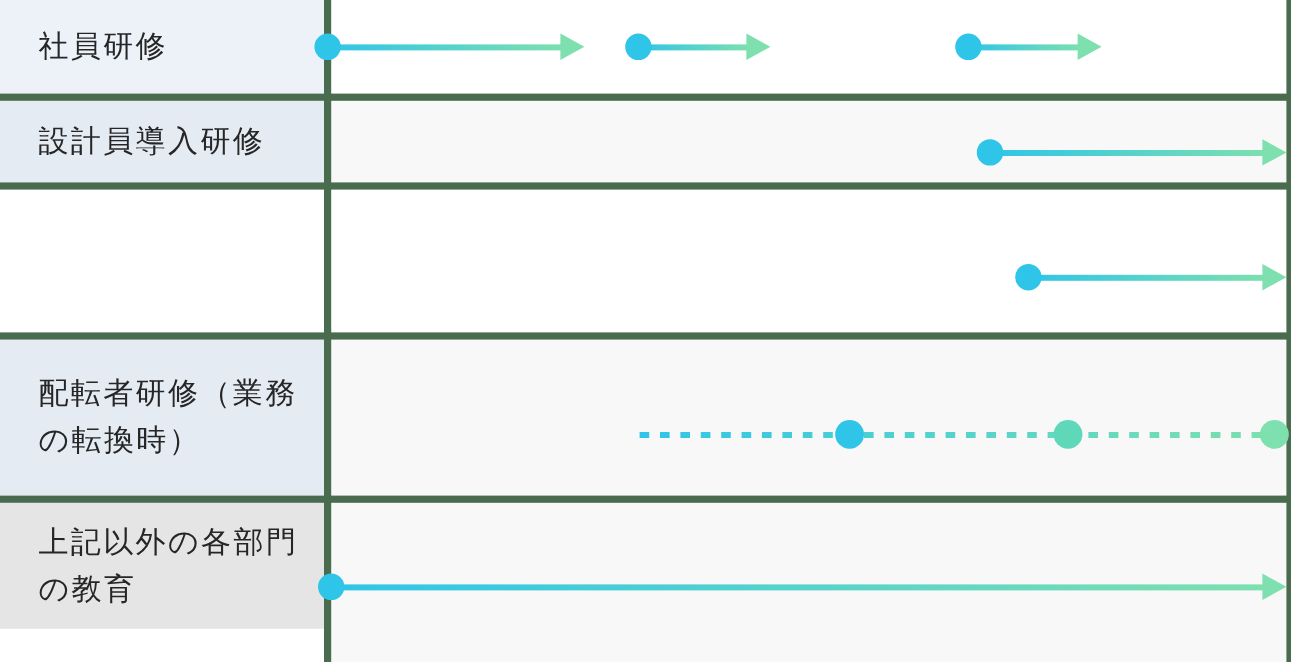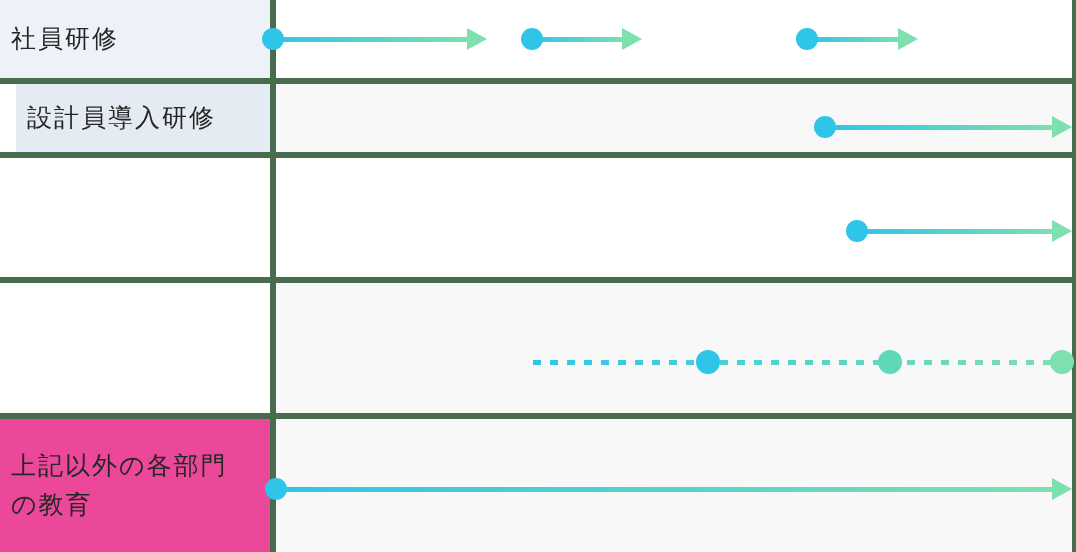--- a/index.html
+++ b/index.html
@@ -5,21 +5,21 @@
   html,body{margin:0;padding:0;background:#ffffff;}
   #board{
     position:relative;
     overflow:hidden;
     font-family:"DejaVu Sans","Liberation Sans",sans-serif;
     background:#ffffff;
   }
   .cell{position:absolute;box-sizing:border-box;}
   .label-cell{display:flex;align-items:center;}
   .label-text{
-    padding-left:11px;
+    padding-left:32px;
     font-size:25px;
     letter-spacing:2px;
     line-height:1.55;
     color:#262626;
     white-space:pre-line;
   }
   .grid{position:absolute;z-index:1;}
   .seg{position:absolute;z-index:2;}
   .head{
     position:absolute;z-index:2;
@@ -31,27 +31,31 @@
   .dot{position:absolute;z-index:3;border-radius:50%;}
 </style>
 </head>
 <body>
 
 <div id="board" style="width: 1076px; height: 552px;">
     <div class="cell label-cell" style="left: 0px; top: 0px; width: 270px; height: 78px; background: rgb(236, 242, 247);">
       <div class="label-text">社員研修</div>
     </div>
     <div class="cell" style="left: 276px; top: 0px; width: 796px; height: 78px; background: rgb(255, 255, 255);"></div>
-    <div class="cell label-cell" style="left: 16px; top: 84px; width: 270px; height: 68px; background: rgb(228, 235, 243);">
+    <div class="cell label-cell" style="left: 0px; top: 84px; width: 270px; height: 68px; background: rgb(228, 235, 243);">
       <div class="label-text">設計員導入研修</div>
     </div>
     <div class="cell" style="left: 276px; top: 84px; width: 796px; height: 68px; background: rgb(247, 248, 247);"></div>
     <div class="cell" style="left: 276px; top: 158px; width: 796px; height: 119px; background: rgb(255, 255, 255);"></div>
+    <div class="cell label-cell" style="left: 0px; top: 283px; width: 270px; height: 130px; background: rgb(228, 235, 243);">
+      <div class="label-text">配転者研修（業務
+の転換時）</div>
+    </div>
     <div class="cell" style="left: 276px; top: 283px; width: 796px; height: 130px; background: rgb(247, 248, 247);"></div>
-    <div class="cell label-cell" style="left: 0px; top: 419px; width: 270px; height: 133px; background: #ec4899; align-items: center;">
+    <div class="cell label-cell" style="left: 0px; top: 419px; width: 270px; height: 105px; background: #e5e5e5; align-items: center;">
       <div class="label-text">上記以外の各部門
 の教育</div>
     </div>
     <div class="cell" style="left: 276px; top: 419px; width: 796px; height: 133px; background: rgb(247, 248, 247);"></div>
     <div class="grid" style="left: 0px; top: 78px; width: 1076px; height: 6px; background: rgb(74, 108, 78);"></div>
     <div class="grid" style="left: 0px; top: 152px; width: 1076px; height: 6px; background: rgb(74, 108, 78);"></div>
     <div class="grid" style="left: 0px; top: 277px; width: 1076px; height: 6px; background: rgb(74, 108, 78);"></div>
     <div class="grid" style="left: 0px; top: 413px; width: 1076px; height: 6px; background: rgb(74, 108, 78);"></div>
     <div class="grid" style="left: 270px; top: 0px; width: 6px; height: 552px; background: rgb(74, 108, 78);"></div>
     <div class="grid" style="left: 1072px; top: 0px; width: 4px; height: 552px; background: rgb(74, 108, 78);"></div>

